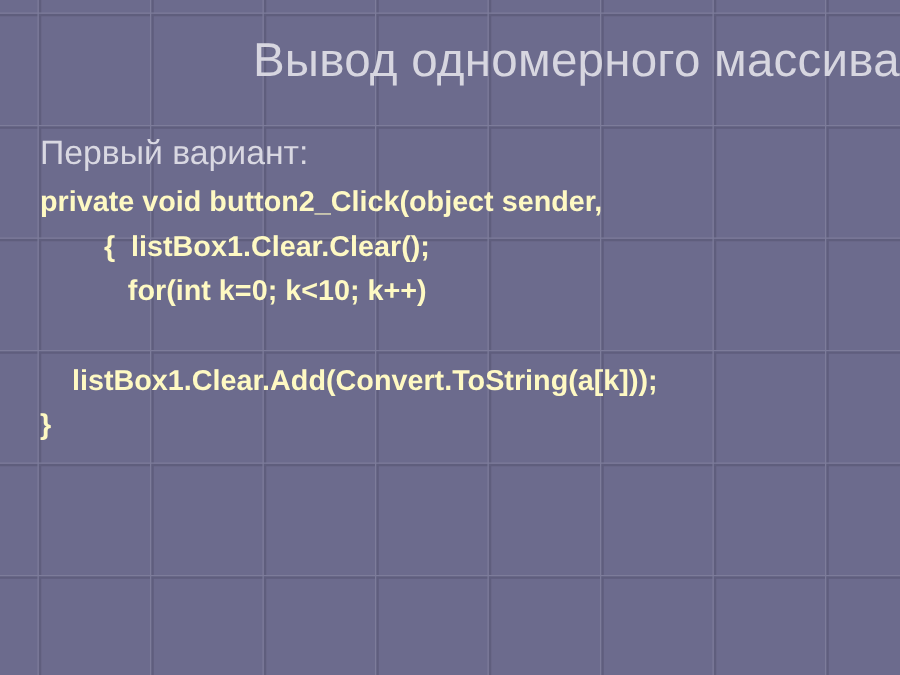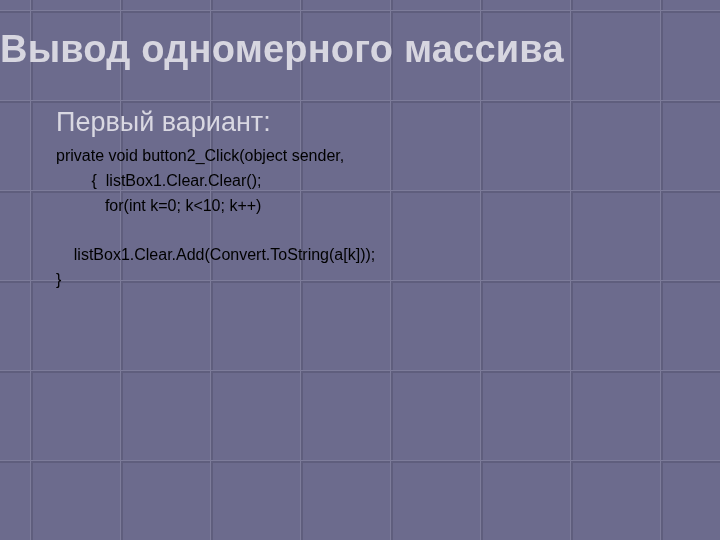--- a/index.html
+++ b/index.html
@@ -35,41 +35,40 @@
     background: #5f5e7d;
     z-index: 0;
   }
   .content {
     position: relative;
     z-index: 2;
   }
   .title {
     color: #d7d6e0;
     font-size: 38px;
-    font-weight: 700;
-    text-align: left;
+    font-weight: 400;
+    text-align: right;
     padding-top: 28px;
     padding-bottom: 18px;
     letter-spacing: 0.2px;
   }
   .body {
     padding: 18px 32px 0 32px;
-    margin-left: 24px;
   }
   .heading {
     color: #d9d8e2;
     font-size: 27px;
     font-weight: 400;
     margin-bottom: 6px;
   }
   .codeblock {
-    color: #000000;
-    font-size: 16px;
+    color: #fef9c3;
+    font-size: 23px;
     line-height: 1.55;
-    font-weight: 400;
+    font-weight: 700;
   }
   .codeblock .row {
     display: block;
     white-space: pre;
   }
 </style>
 </head>
 <body>
 
 <div class="slide">

